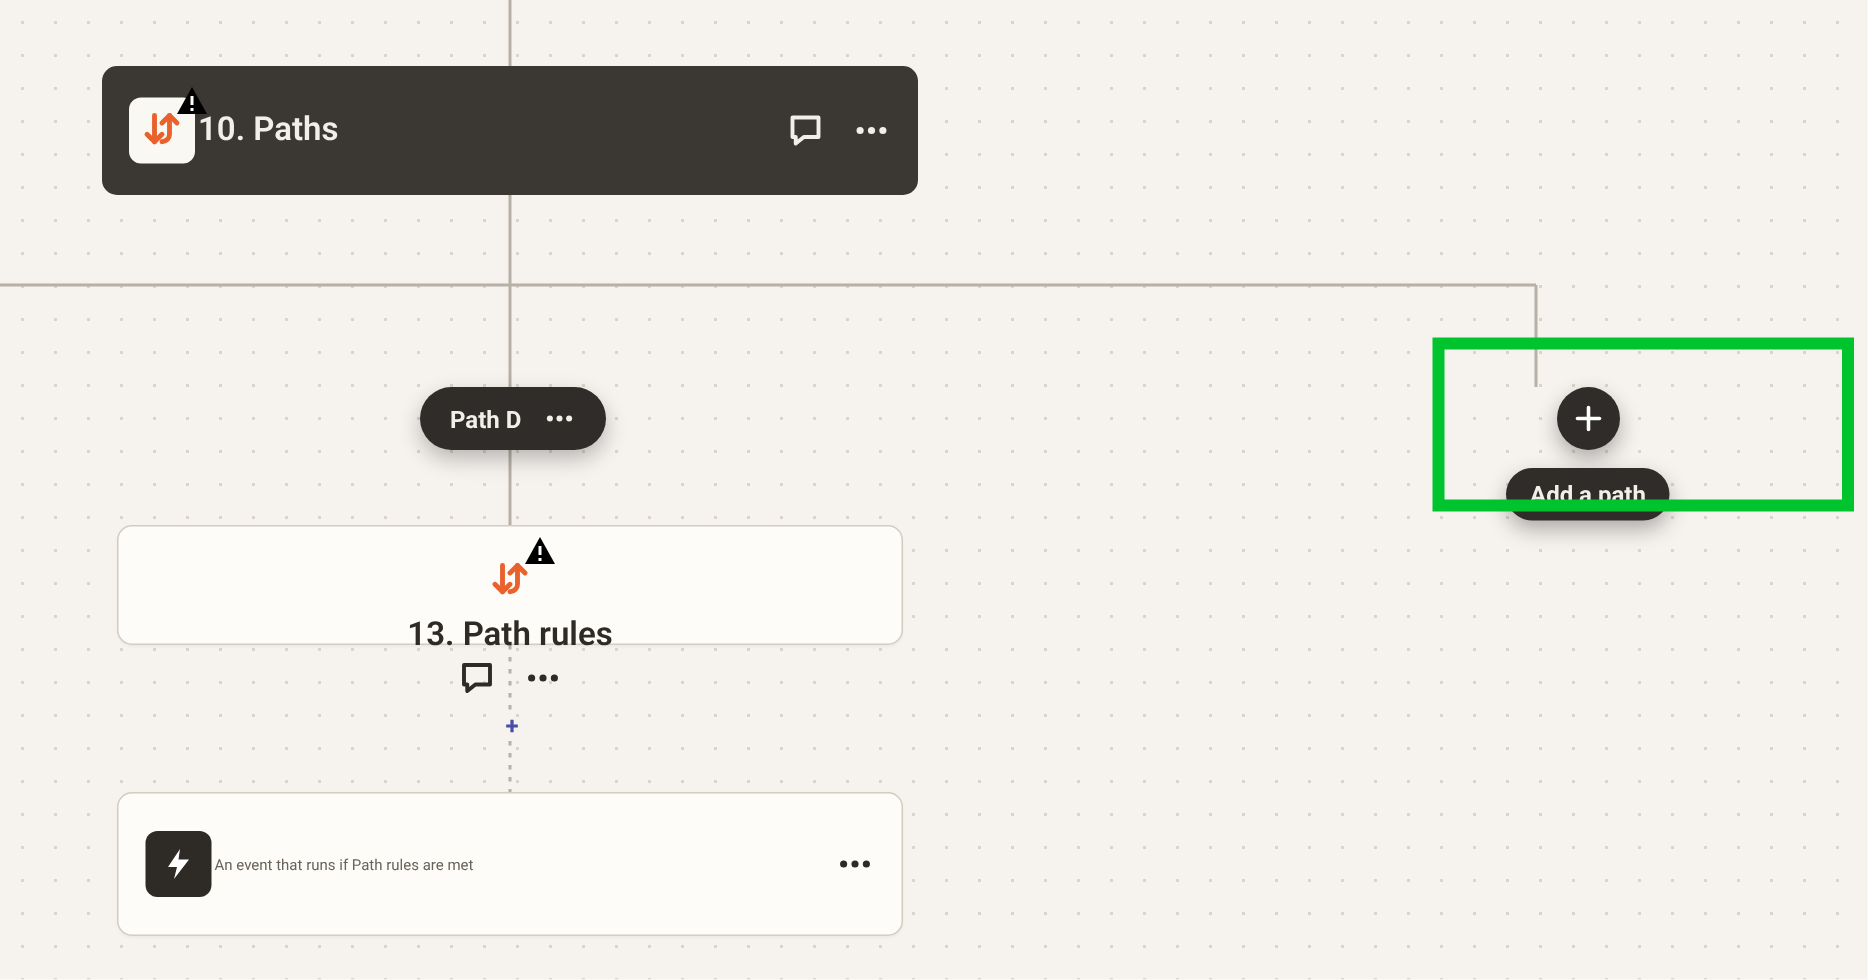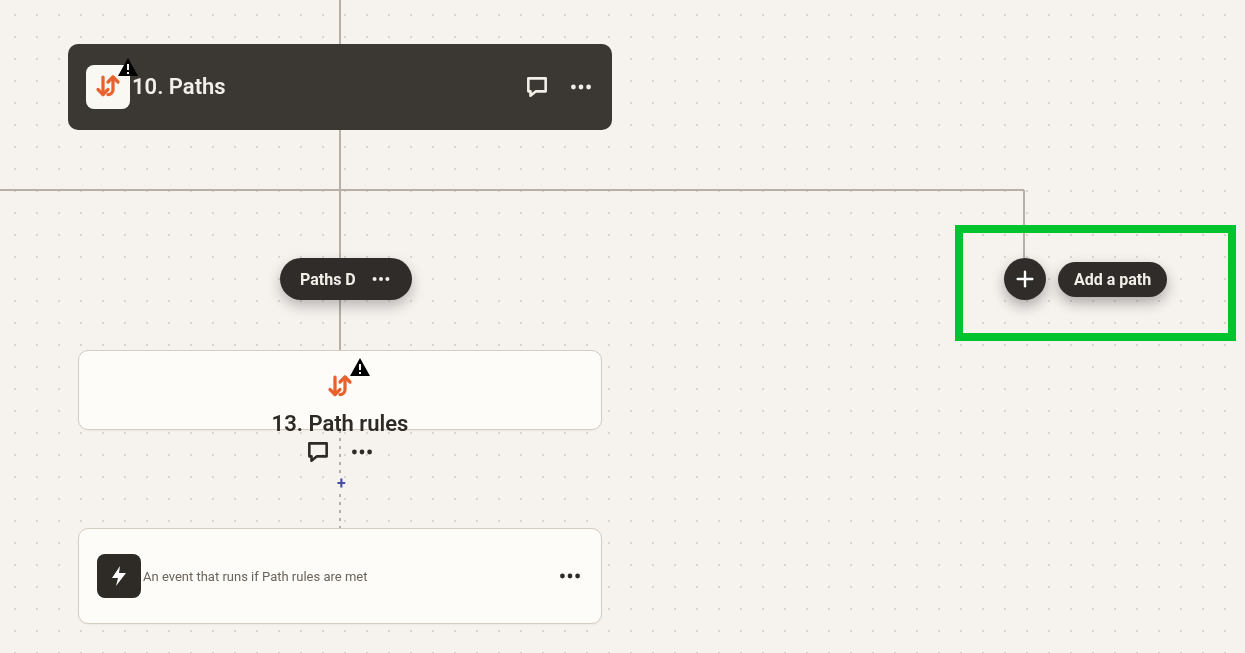--- a/index.html
+++ b/index.html
@@ -69,21 +69,21 @@
     flex: none;
     position: relative;
   }
   .warning-badge {
     position: absolute;
     top: -10px;
     right: -10px;
   }
   .card .titles { flex: 1; min-width: 0; }
   .card .title  { font-size: 22px; font-weight: 600; line-height: 1.2; }
-  .card .sub    { font-size: 13px; color: var(--text-sub); line-height: 1.3; margin-top: 2px; }
+  .card .sub    { font-size: 10px; color: var(--text-sub); line-height: 1.3; margin-top: 2px; }
   .card .actions { display: flex; align-items: center; gap: 18px; }
   .card .actions > * { cursor: pointer; }
 
   
   .card-dark  { background: var(--card-dark); color: var(--text-light); }
   .card-dark .icon-box { background: var(--icon-box); }
 
   
   .card-light { background: var(--card-light); color: var(--text-dark);
                 border: 1px solid var(--border);
@@ -202,31 +202,31 @@
         <svg width="26" height="26" viewBox="0 0 24 24" fill="#f2efe9">
           <circle cx="5" cy="12" r="2.2"></circle>
           <circle cx="12" cy="12" r="2.2"></circle>
           <circle cx="19" cy="12" r="2.2"></circle>
         </svg>
       </span>
     </div>
   </div>
 
   <div class="pill" style="left:280px; top:258px;">
-    <span>Paths D</span>
+    <span>Path D</span>
     <span class="dots">
       <svg width="22" height="22" viewBox="0 0 24 24" fill="#f2efe9">
         <circle cx="5" cy="12" r="2.2"></circle>
         <circle cx="12" cy="12" r="2.2"></circle>
         <circle cx="19" cy="12" r="2.2"></circle>
       </svg>
     </span>
   </div>
 
-  <div class="add-path-wrap" style="left:1004px; top:258px;">
+  <div class="add-path-wrap" style="left:1004px; top:258px;flex-direction:column;">
     <div class="add-btn">
       <svg width="22" height="22" viewBox="0 0 24 24" stroke="#fff" stroke-width="2.6" stroke-linecap="round">
         <line x1="12" y1="4" x2="12" y2="20"></line>
         <line x1="4" y1="12" x2="20" y2="12"></line>
       </svg>
     </div>
     <div class="add-label">Add a path</div>
   </div>
 
   <div class="highlight" style="left:955px; top:225px; width:265px; height:100px;"></div>

